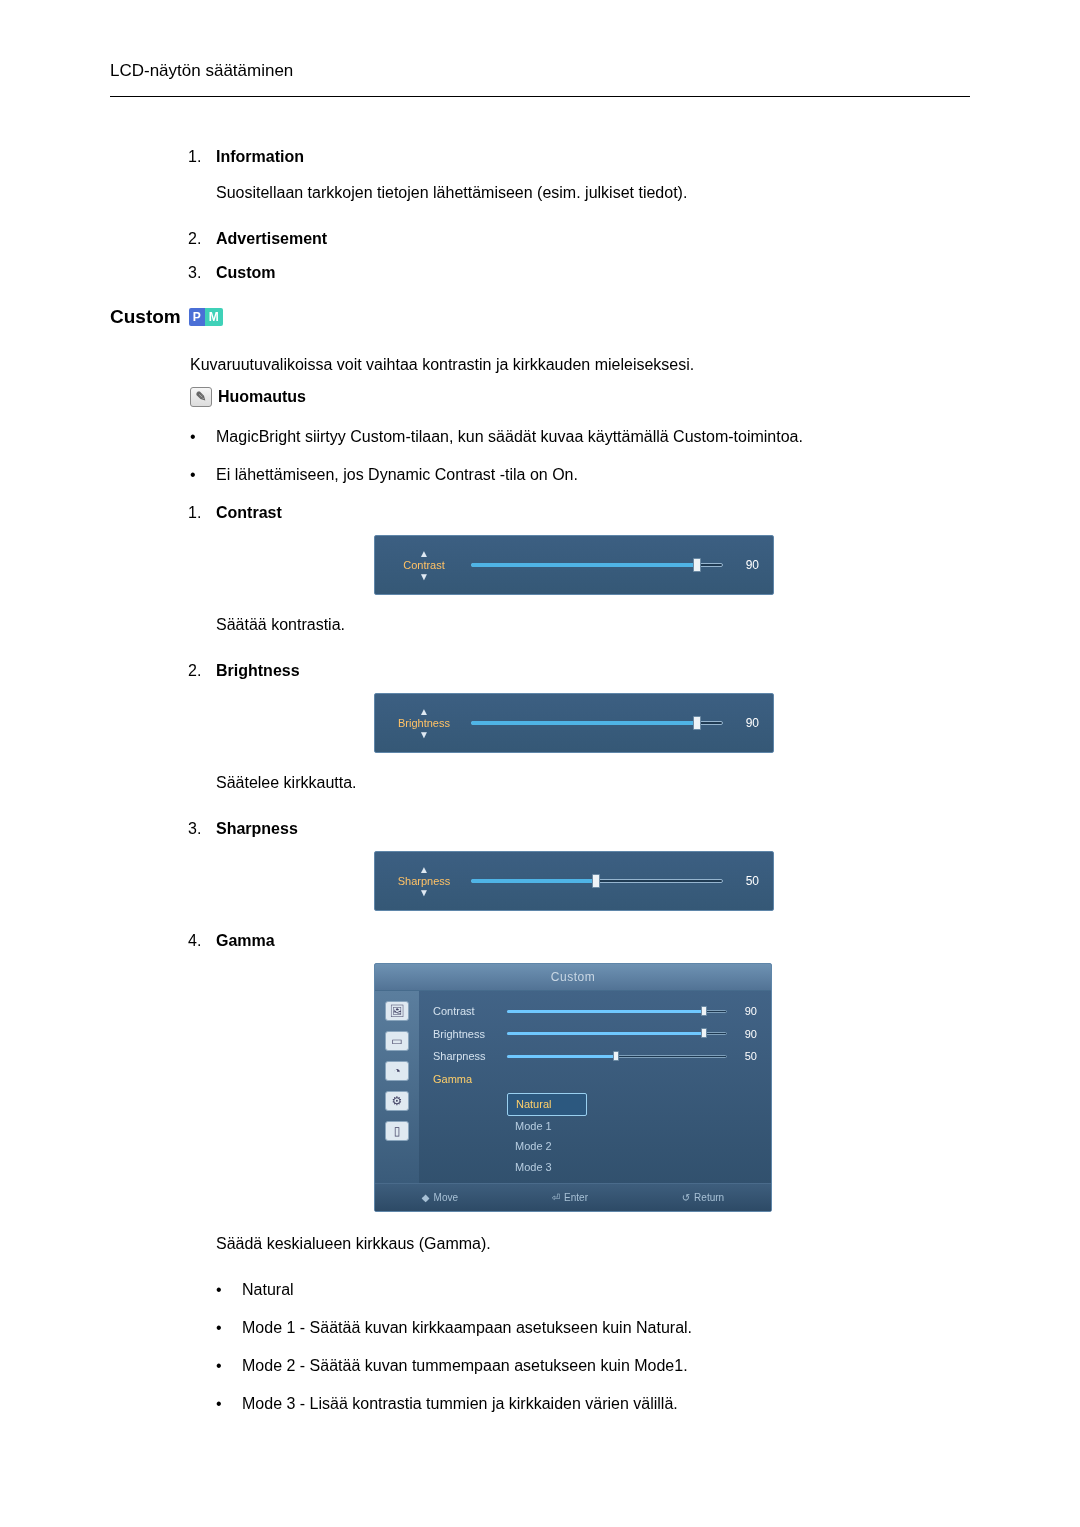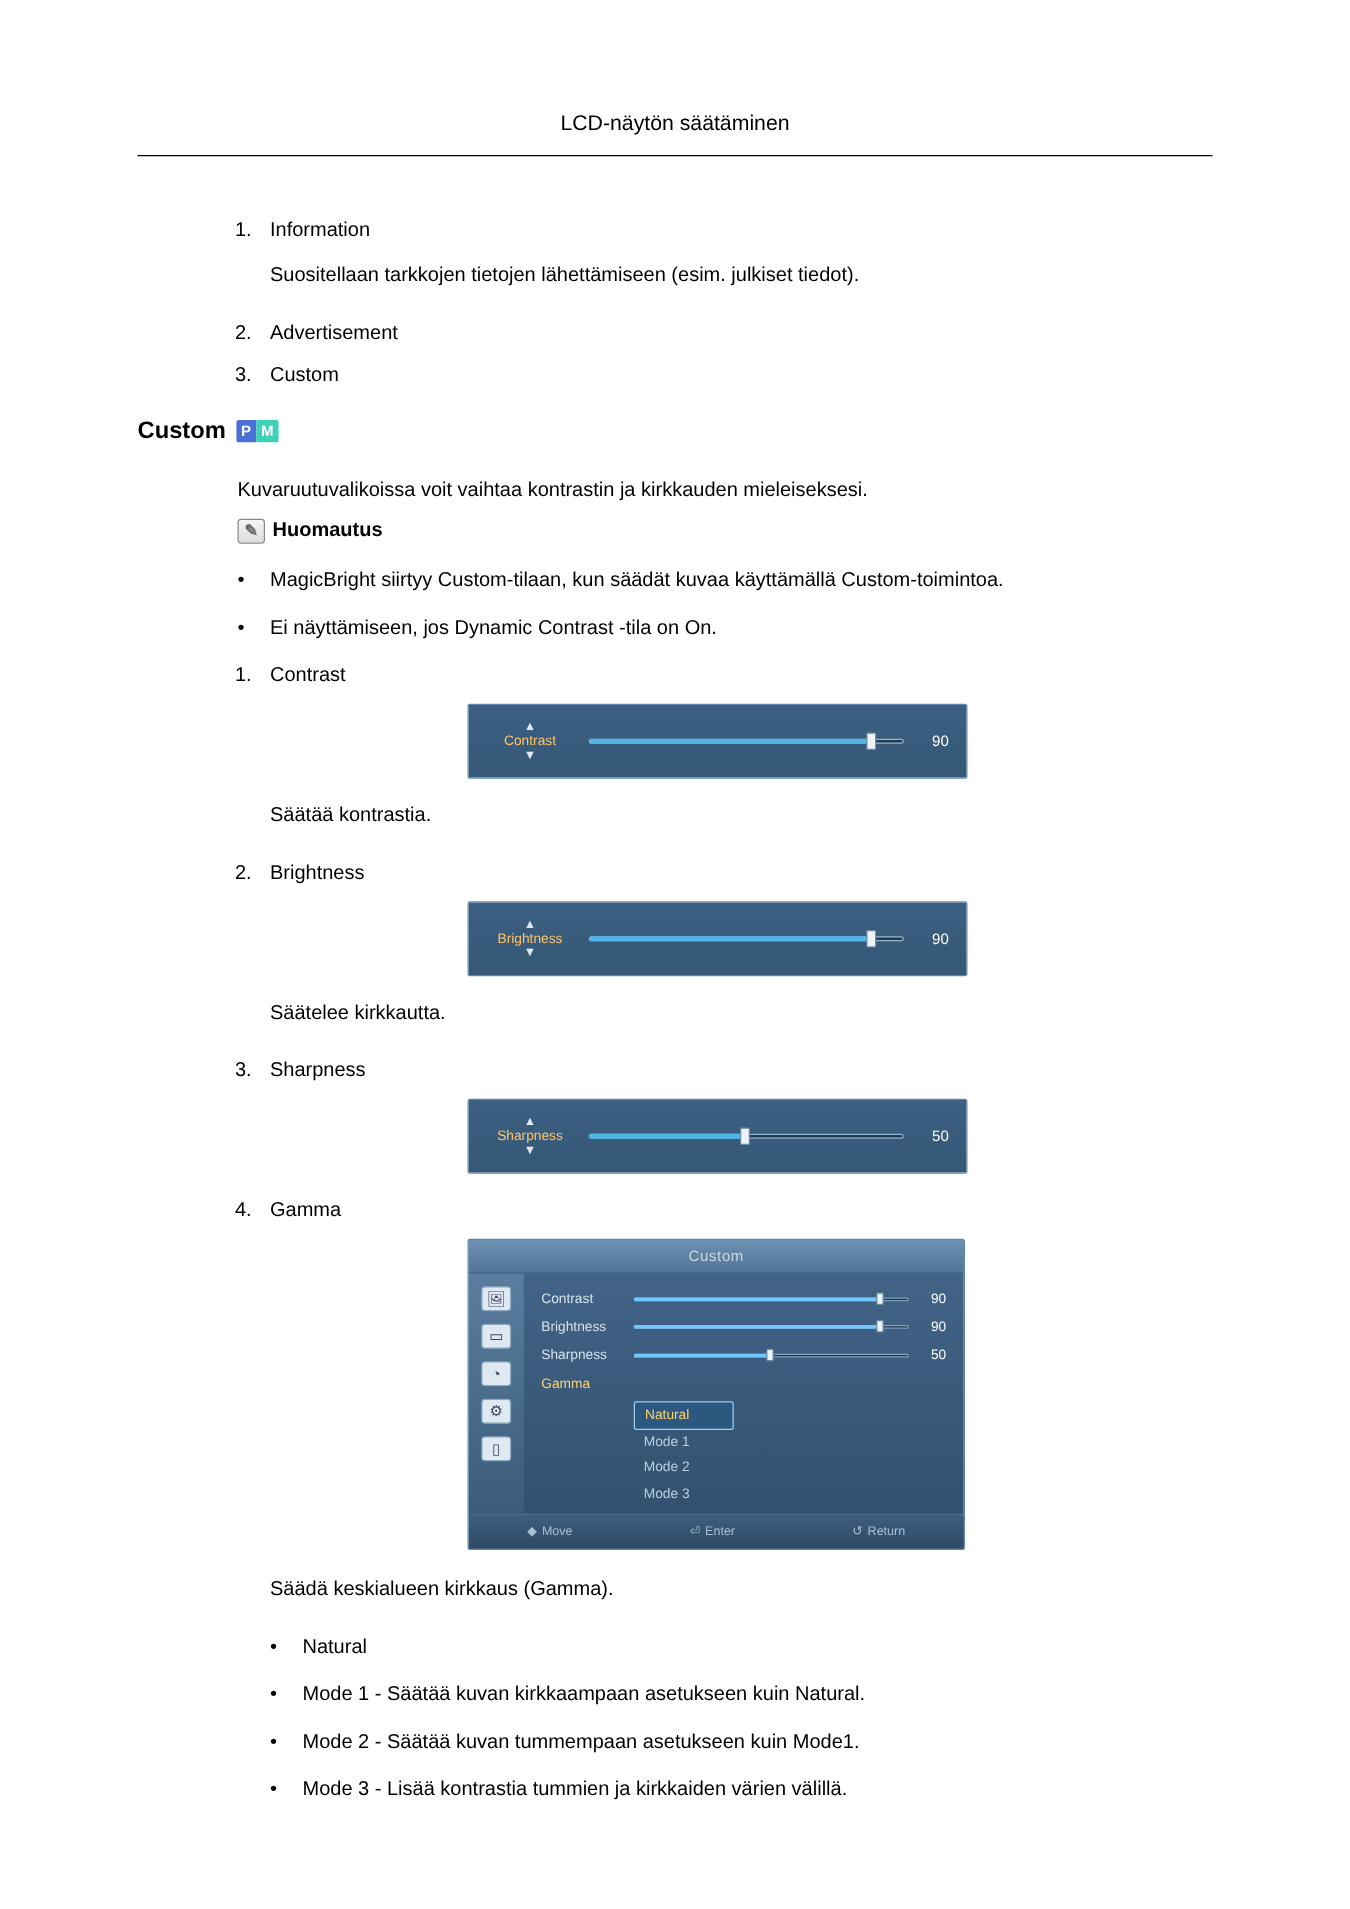--- a/index.html
+++ b/index.html
@@ -7,30 +7,28 @@
     font-family: Arial, Helvetica, sans-serif;
     font-size: 16px;
     color: #000;
     background: #fff;
     width: 1080px;
     min-height: 1527px;
     padding: 0 110px;
     line-height: 1.5;
   }
   .page-header {
-    text-align: center;
     padding: 58px 0 12px 0;
     border-bottom: 1px solid #000;
     font-size: 17px;
-    margin-top: 28px;
   }
   .content { padding-top: 48px; }
   .ol-num { display: flex; margin-bottom: 10px; padding-left: 78px; }
   .ol-num .num { width: 28px; flex: 0 0 28px; }
-  .ol-num .lbl { font-weight: normal; }
+  .ol-num .lbl { font-weight: bold; }
   .desc { padding-left: 106px; margin-bottom: 22px; margin-top: 12px; }
   .section-title {
     font-size: 19px;
     font-weight: bold;
     margin: 18px 0 22px 0;
     display: flex;
     align-items: center;
     gap: 8px;
   }
   .pm-badge {
@@ -196,21 +194,21 @@
 
   <div class="bullet">
     <span class="dot">•</span>
     <span>
       <span class="bold">MagicBright</span><span> siirtyy </span><span class="bold">Custom</span><span>-tilaan, kun säädät kuvaa käyttämällä </span><span class="bold">Custom</span><span>-toimintoa.</span>
     </span>
   </div>
   <div class="bullet">
     <span class="dot">•</span>
     <span>
-      <span>Ei näyttämiseen, jos </span><span class="bold">Dynamic Contrast</span><span> -tila on </span><span class="bold">On</span><span>.</span>
+      <span>Ei lähettämiseen, jos </span><span class="bold">Dynamic Contrast</span><span> -tila on </span><span class="bold">On</span><span>.</span>
     </span>
   </div>
 
   <div class="ol-num">
     <span class="num">1.</span>
     <span class="lbl">Contrast</span>
   </div>
   <div class="slider-block">
     <div class="osd-panel">
       <div class="osd-label-col">

